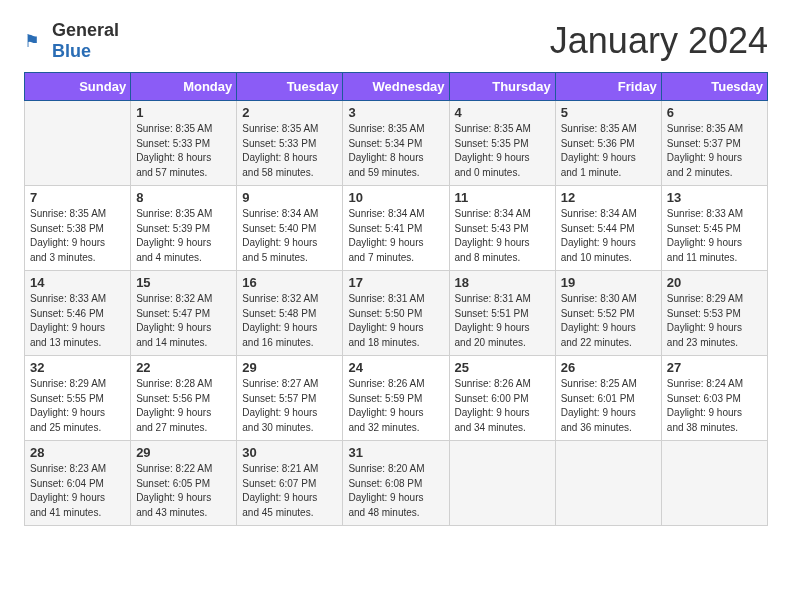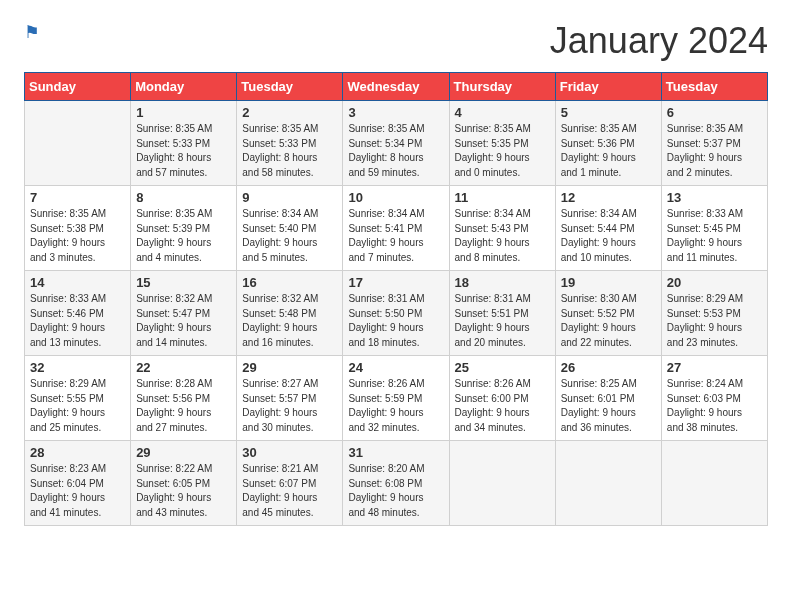--- a/index.html
+++ b/index.html
@@ -47,25 +47,25 @@
     .calendar-subtitle {
       font-size: 16px;
       color: #555;
     }
     table {
       width: 100%;
       border-collapse: collapse;
       table-layout: fixed;
     }
     thead tr th {
-      background-color: #ef4444;
+      background-color: #8b5cf6;
       color: #fff;
       font-size: 13px;
       padding: 6px 4px;
-      text-align: left;
+      text-align: right;
       border: 1px solid #1e5a9a;
     }
     tbody tr td {
       border: 1px solid #d0d0d0;
       vertical-align: top;
       padding: 4px 5px;
       font-size: 11px;
       color: #333;
       height: 85px;
     }
@@ -92,20 +92,24 @@
     }
   </style>
 </head>
 <body>
 
 <div class="header">
   <div class="logo">
     <svg class="logo-icon" viewBox="0 0 30 30" xmlns="http://www.w3.org/2000/svg">
       <text y="22" font-size="22" fill="#2a6db5">⚑</text>
     </svg>
+    <div>
+      <span class="logo-text-general">General</span><br>
+      <span class="logo-text-blue">Blue</span>
+    </div>
   </div>
   <div class="title-section">
     <div class="calendar-title">January 2024</div>
   </div>
 </div>
 
 <table>
   <thead>
     <tr>
     <th>Sunday</th>

